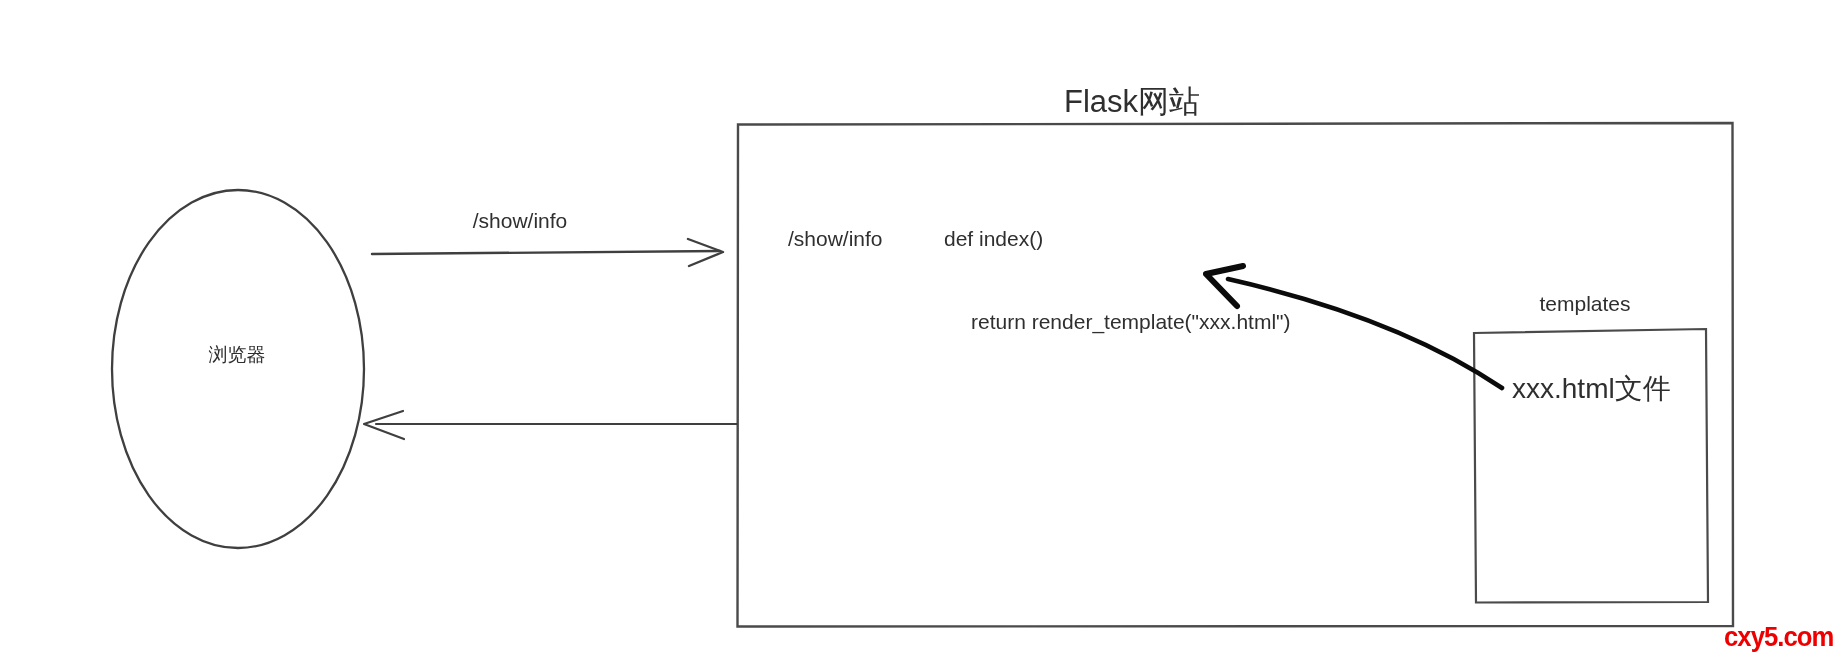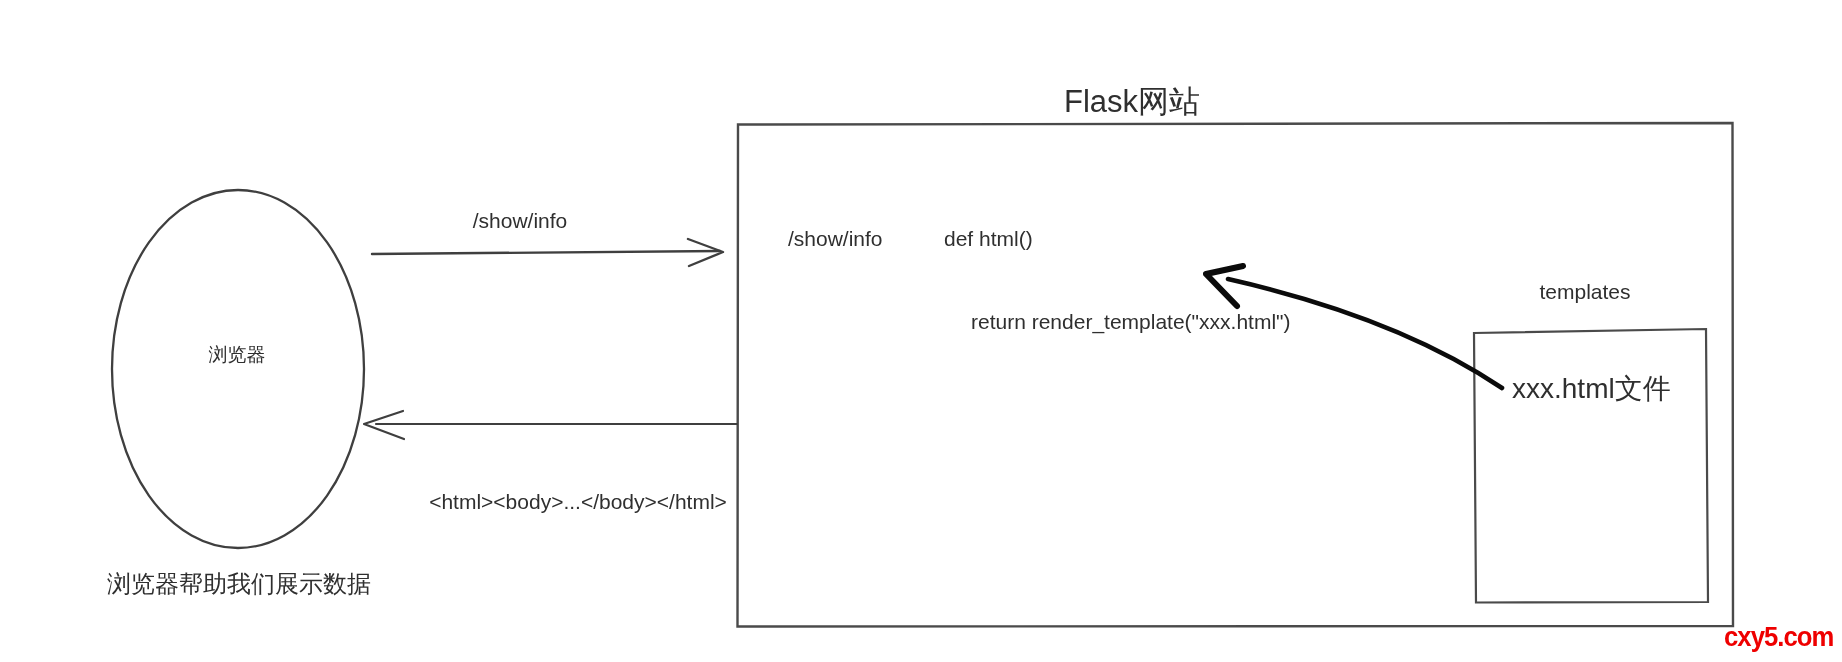--- a/index.html
+++ b/index.html
@@ -11,21 +11,21 @@
     overflow:hidden;
     font-family:"Liberation Sans","DejaVu Sans",sans-serif;
     color:#2f2f2f;
   }
   .svg-layer { position:absolute; left:0; top:0; width:1842px; height:662px; }
   .label { position:absolute; white-space:nowrap; line-height:1.2; }
   .lbl-flask-title      { left:1112px; top:83px;  transform:translateX(-50%); font-size:31px;margin-left:20px; }
   .lbl-flask-route      { left:788px;  top:226px; font-size:21px; }
   .lbl-flask-handler    { left:944px;  top:226px; font-size:21px; }
   .lbl-flask-return     { left:971px;  top:309px; font-size:21px; }
-  .lbl-templates-title  { left:1585px; top:279px; transform:translateX(-50%); font-size:21px; }
+  .lbl-templates-title  { left:1585px; top:291px; transform:translateX(-50%); font-size:21px; }
   .lbl-templates-file   { left:1512px; top:372px; font-size:28px; }
   .lbl-browser          { left:237px;  top:344px; transform:translateX(-50%); font-size:19px; }
   .lbl-browser-caption  { left:107px;  top:570px; font-size:24px; }
   .lbl-request          { left:520px;  top:208px; transform:translateX(-50%); font-size:21px; }
   .lbl-response         { left:578px;  top:489px; transform:translateX(-50%); font-size:21px; }
   .lbl-watermark        { left:1724px; top:621px; font-size:27px; font-weight:700;
                           letter-spacing:-1px; color:#ee0000; transform:scaleX(0.95);
                           transform-origin:left center; }
 </style>
 </head>
@@ -52,31 +52,29 @@
     </g>
 
     <g stroke="#0b0b0b" stroke-linecap="round" stroke-linejoin="round">
       <path d="M 1502 388 C 1425 336 1325 301 1228 279" stroke-width="4.6"></path>
       <polyline points="1243,266 1206,274 1237,306" stroke-width="6"></polyline>
     </g>
   </svg>
 
   <div class="label lbl-browser">浏览器</div>
 
-  <div class="label lbl-browser-caption">浏览器帮助我们展示数据</div>
 
   <div class="label lbl-request">/show/info</div>
 
-  <div class="label lbl-response">&lt;html&gt;&lt;body&gt;...&lt;/body&gt;&lt;/html&gt;</div>
 
   <div class="label lbl-flask-title">Flask网站</div>
 
   <div class="label lbl-flask-route">/show/info</div>
 
-  <div class="label lbl-flask-handler">def html()</div>
+  <div class="label lbl-flask-handler">def index()</div>
 
   <div class="label lbl-flask-return">return render_template("xxx.html")</div>
 
   <div class="label lbl-templates-title">templates</div>
 
   <div class="label lbl-templates-file">xxx.html文件</div>
 
   <div class="label lbl-watermark">cxy5.com</div>
 
 </div>

